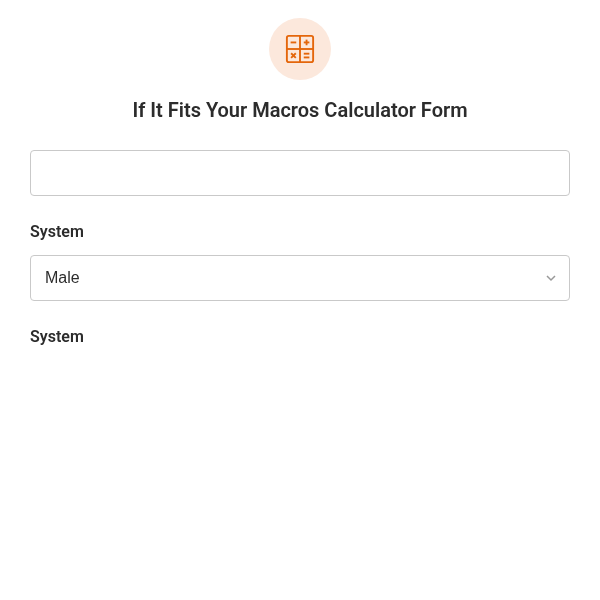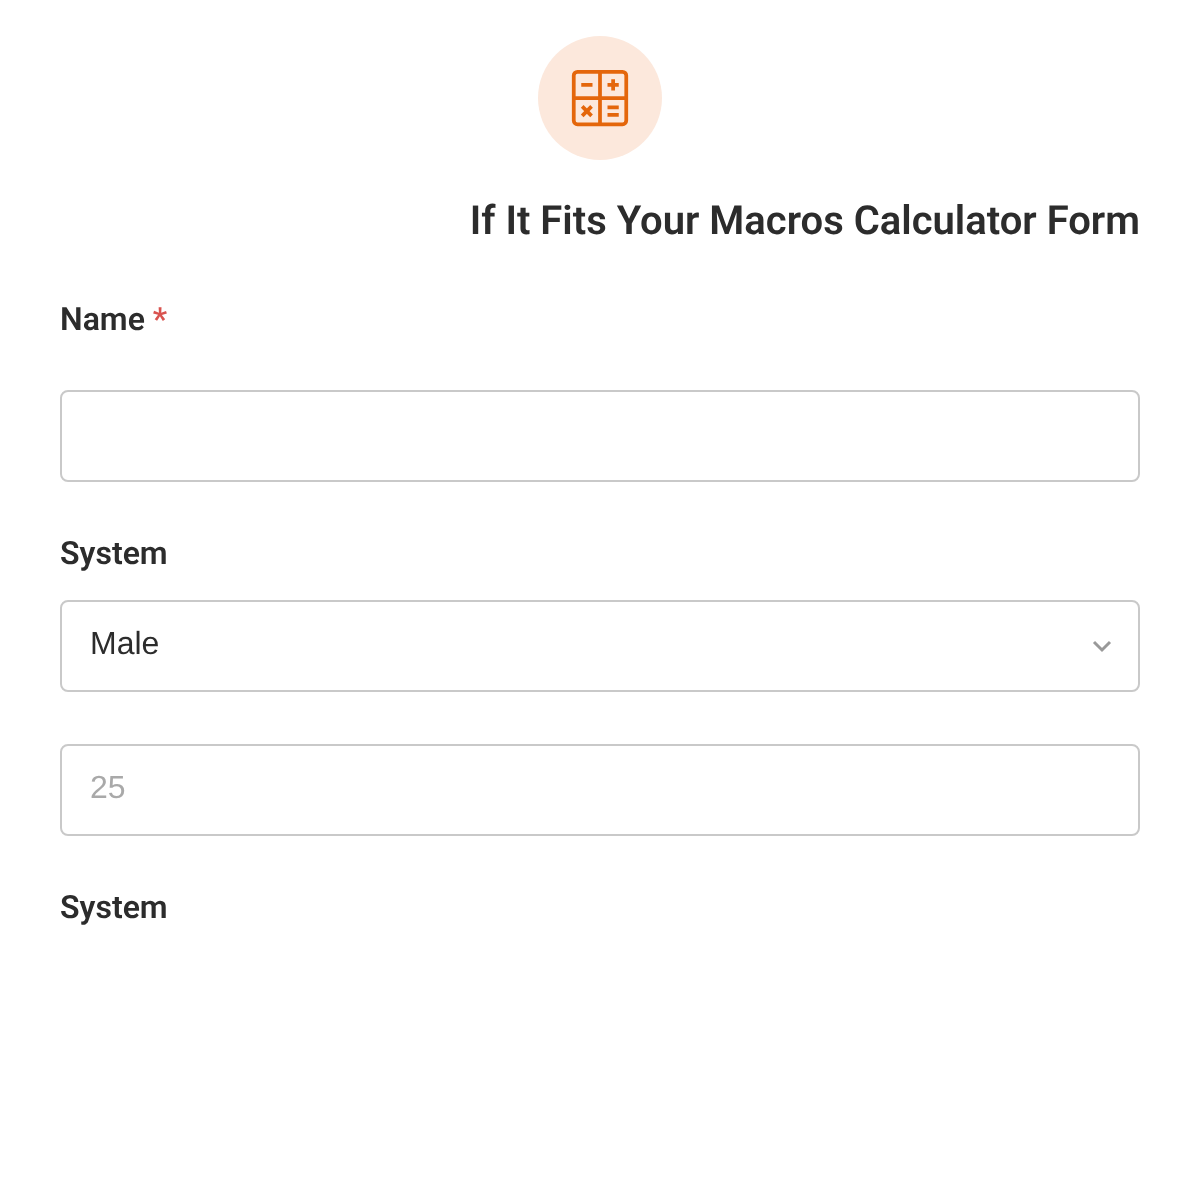--- a/index.html
+++ b/index.html
@@ -1,20 +1,20 @@
 <!DOCTYPE html>
 <html><head>
 <meta charset="utf-8">
 <style>
 *{box-sizing:border-box;margin:0;padding:0}
 body{font-family:-apple-system,BlinkMacSystemFont,"Segoe UI",Roboto,Helvetica,Arial,sans-serif;background:#fff;color:#2c2c2c;width:600px;height:600px;overflow:hidden;padding:0 30px}
 .icon-wrap{display:flex;justify-content:center;padding-top:18px}
 .icon-circle{width:62px;height:62px;border-radius:50%;background:#fce8dc;display:flex;align-items:center;justify-content:center}
 .calc-icon{width:30px;height:30px}
-.title{text-align:right;font-size:20px;font-weight:600;color:#2c2c2c;margin:18px 0 28px}
+.title{text-align:center;font-size:20px;font-weight:600;color:#2c2c2c;margin:18px 0 28px}
 .field-label{font-size:16px;font-weight:600;color:#2c2c2c;margin-bottom:14px;display:block}
 .req{color:#d9534f;font-weight:600}
 .row{display:flex;gap:20px}
 .col{flex:1}
 .input{width:100%;height:46px;border:1px solid #c9c9c9;border-radius:4px;padding:0 14px;font-size:16px;color:#2c2c2c;background:#fff}
 .input::placeholder{color:#a9a9a9}
 .sublabel{font-size:14px;color:#808080;margin-top:8px}
 .group{margin-bottom:26px}
 .select-wrap{position:relative}
 .select-wrap .input{padding-right:52px}
@@ -37,41 +37,36 @@
       <line x1="11.5" y1="20.5" x2="6.5" y2="25.5"></line>
       <line x1="20" y1="21" x2="26" y2="21"></line>
       <line x1="20" y1="25" x2="26" y2="25"></line>
     </svg>
   </div>
 </div>
 
 <h1 class="title">If It Fits Your Macros Calculator Form</h1>
 
 <div class="group">
-  <label class="field-label">
-    <span>Name</span>
-    <span class="req">*</span>
-  </label>
 </div>
 
 <div class="group">
   <input class="input" type="email" style="">
 </div>
 
 <div class="group">
   <label class="field-label">System</label>
   <div class="select-wrap">
     <input class="input" readonly="" value="Male" style="">
     <span class="caret">
       <svg viewBox="0 0 10 10">
           <path d="M1 3 L5 7 L9 3" fill="none" stroke="#999" stroke-width="1.5"></path>
         </svg>
     </span>
   </div>
 </div>
 
 <div class="group">
-  <input class="input" type="text" placeholder="25" style="">
 </div>
 
 <div class="group">
   <label class="field-label">System</label>
 </div>
 
 </body></html>

